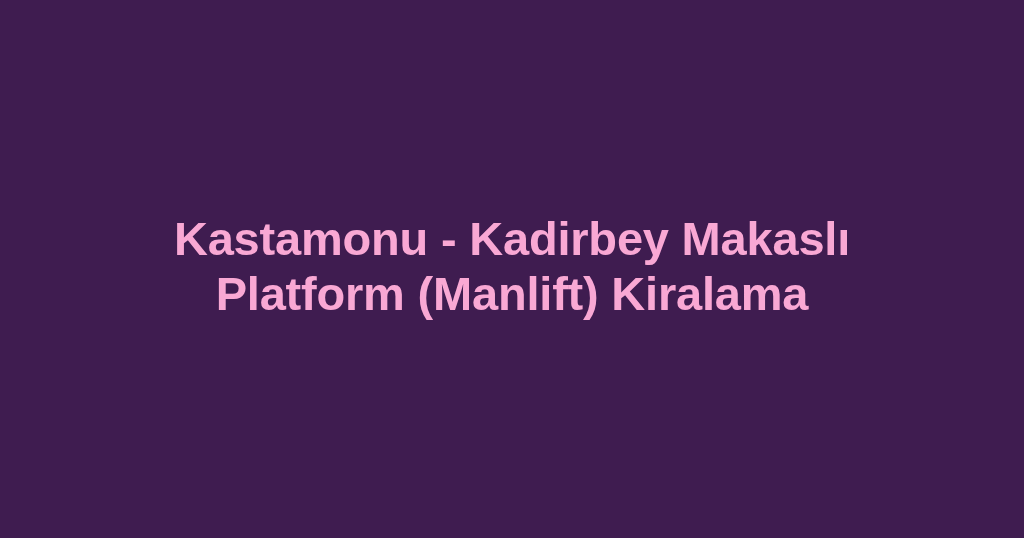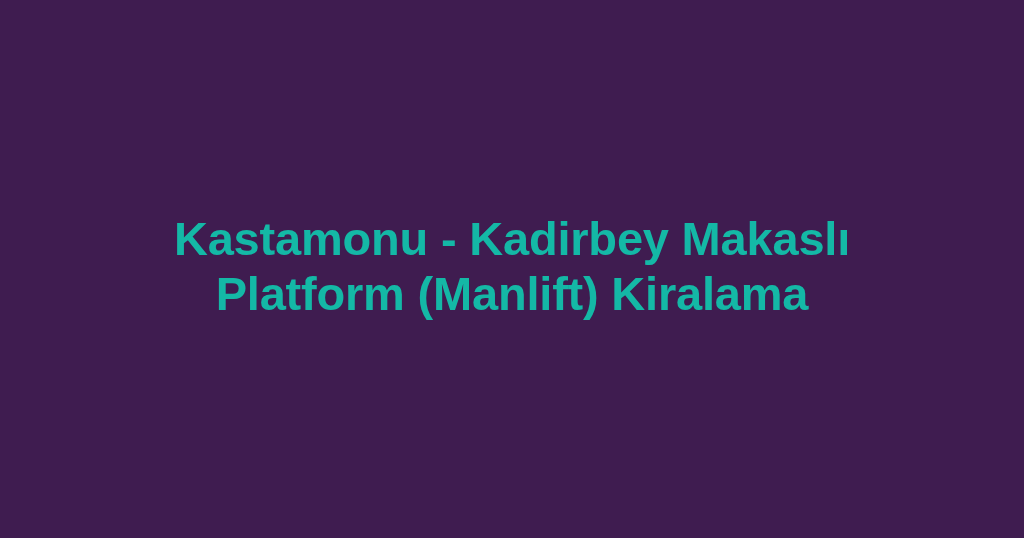--- a/index.html
+++ b/index.html
@@ -36,21 +36,21 @@
   }
 
   .og-title {
     margin: 0;
     font-family: "Liberation Sans", sans-serif;
     font-size: 47px;
     font-weight: 700;
     line-height: 55px;
     letter-spacing: -0.2px;
     text-align: center;
-    color: #14b8a6;
+    color: #f9a8d4;
     white-space: normal;
     word-wrap: break-word;
   }
 </style>
 </head>
 <body>
 
 <div class="og-card">
   <div class="og-card__inner">
     <h1 class="og-title">Kastamonu - Kadirbey Makaslı Platform (Manlift) Kiralama</h1>

